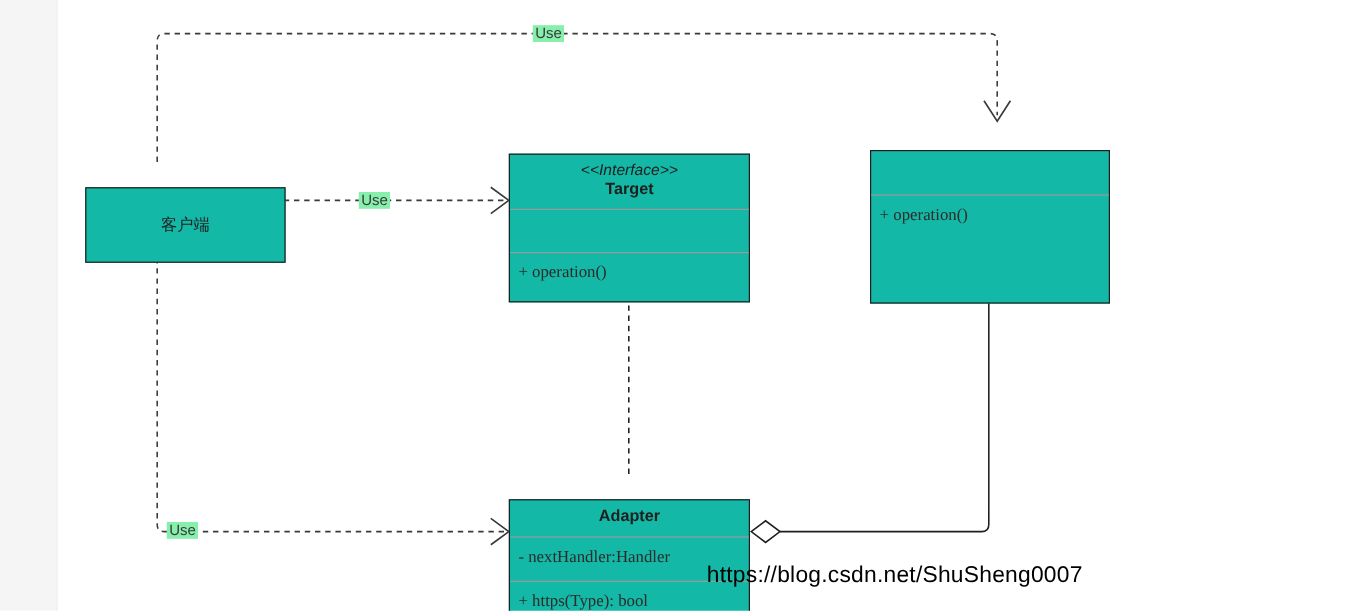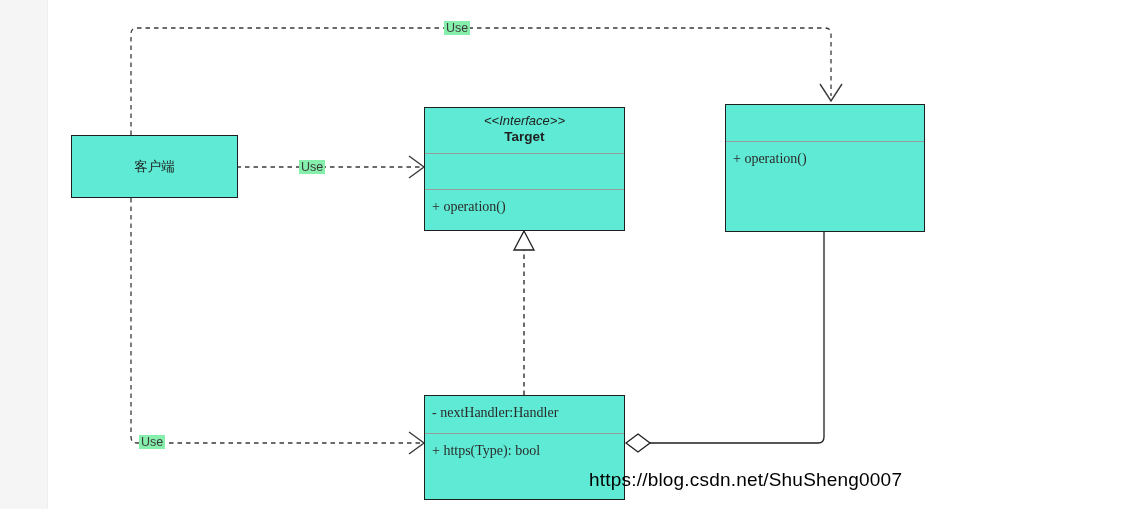--- a/index.html
+++ b/index.html
@@ -33,23 +33,24 @@
   svg#edges {
     position: absolute;
     left: 0; top: 0;
     width: 1127px; height: 509px;
     overflow: visible;
   }
 
   
   .uml-box {
     position: absolute;
-    background: #5eead4;
+    background: #14b8a6;
     border: 1.6px solid #1f1f1f;
     box-sizing: border-box;
+    margin-top: 21px;
   }
   .uml-compartment {
     box-sizing: border-box;
     width: 100%;
   }
   .uml-compartment + .uml-compartment {
     border-top: 1.4px solid #9a9a9a;
   }
   .uml-title {
     text-align: center;
@@ -185,20 +186,23 @@
   </div>
 
   <div class="uml-box" id="adaptee-box">
     <div class="uml-compartment uml-empty" id="adaptee-c2"></div>
     <div class="uml-compartment" id="adaptee-c3">
       <div class="uml-member">+ operation()</div>
     </div>
   </div>
 
   <div class="uml-box" id="adapter-box">
+    <div class="uml-compartment uml-title" id="adapter-c1">
+      <span>Adapter</span>
+    </div>
     <div class="uml-compartment" id="adapter-c2">
       <div class="uml-member">- nextHandler:Handler</div>
     </div>
     <div class="uml-compartment" id="adapter-c3">
       <div class="uml-member">+ https(Type): bool</div>
     </div>
   </div>
 
   <span class="edge-label" id="label-use-top">Use</span>
   <span class="edge-label" id="label-use-mid">Use</span>

